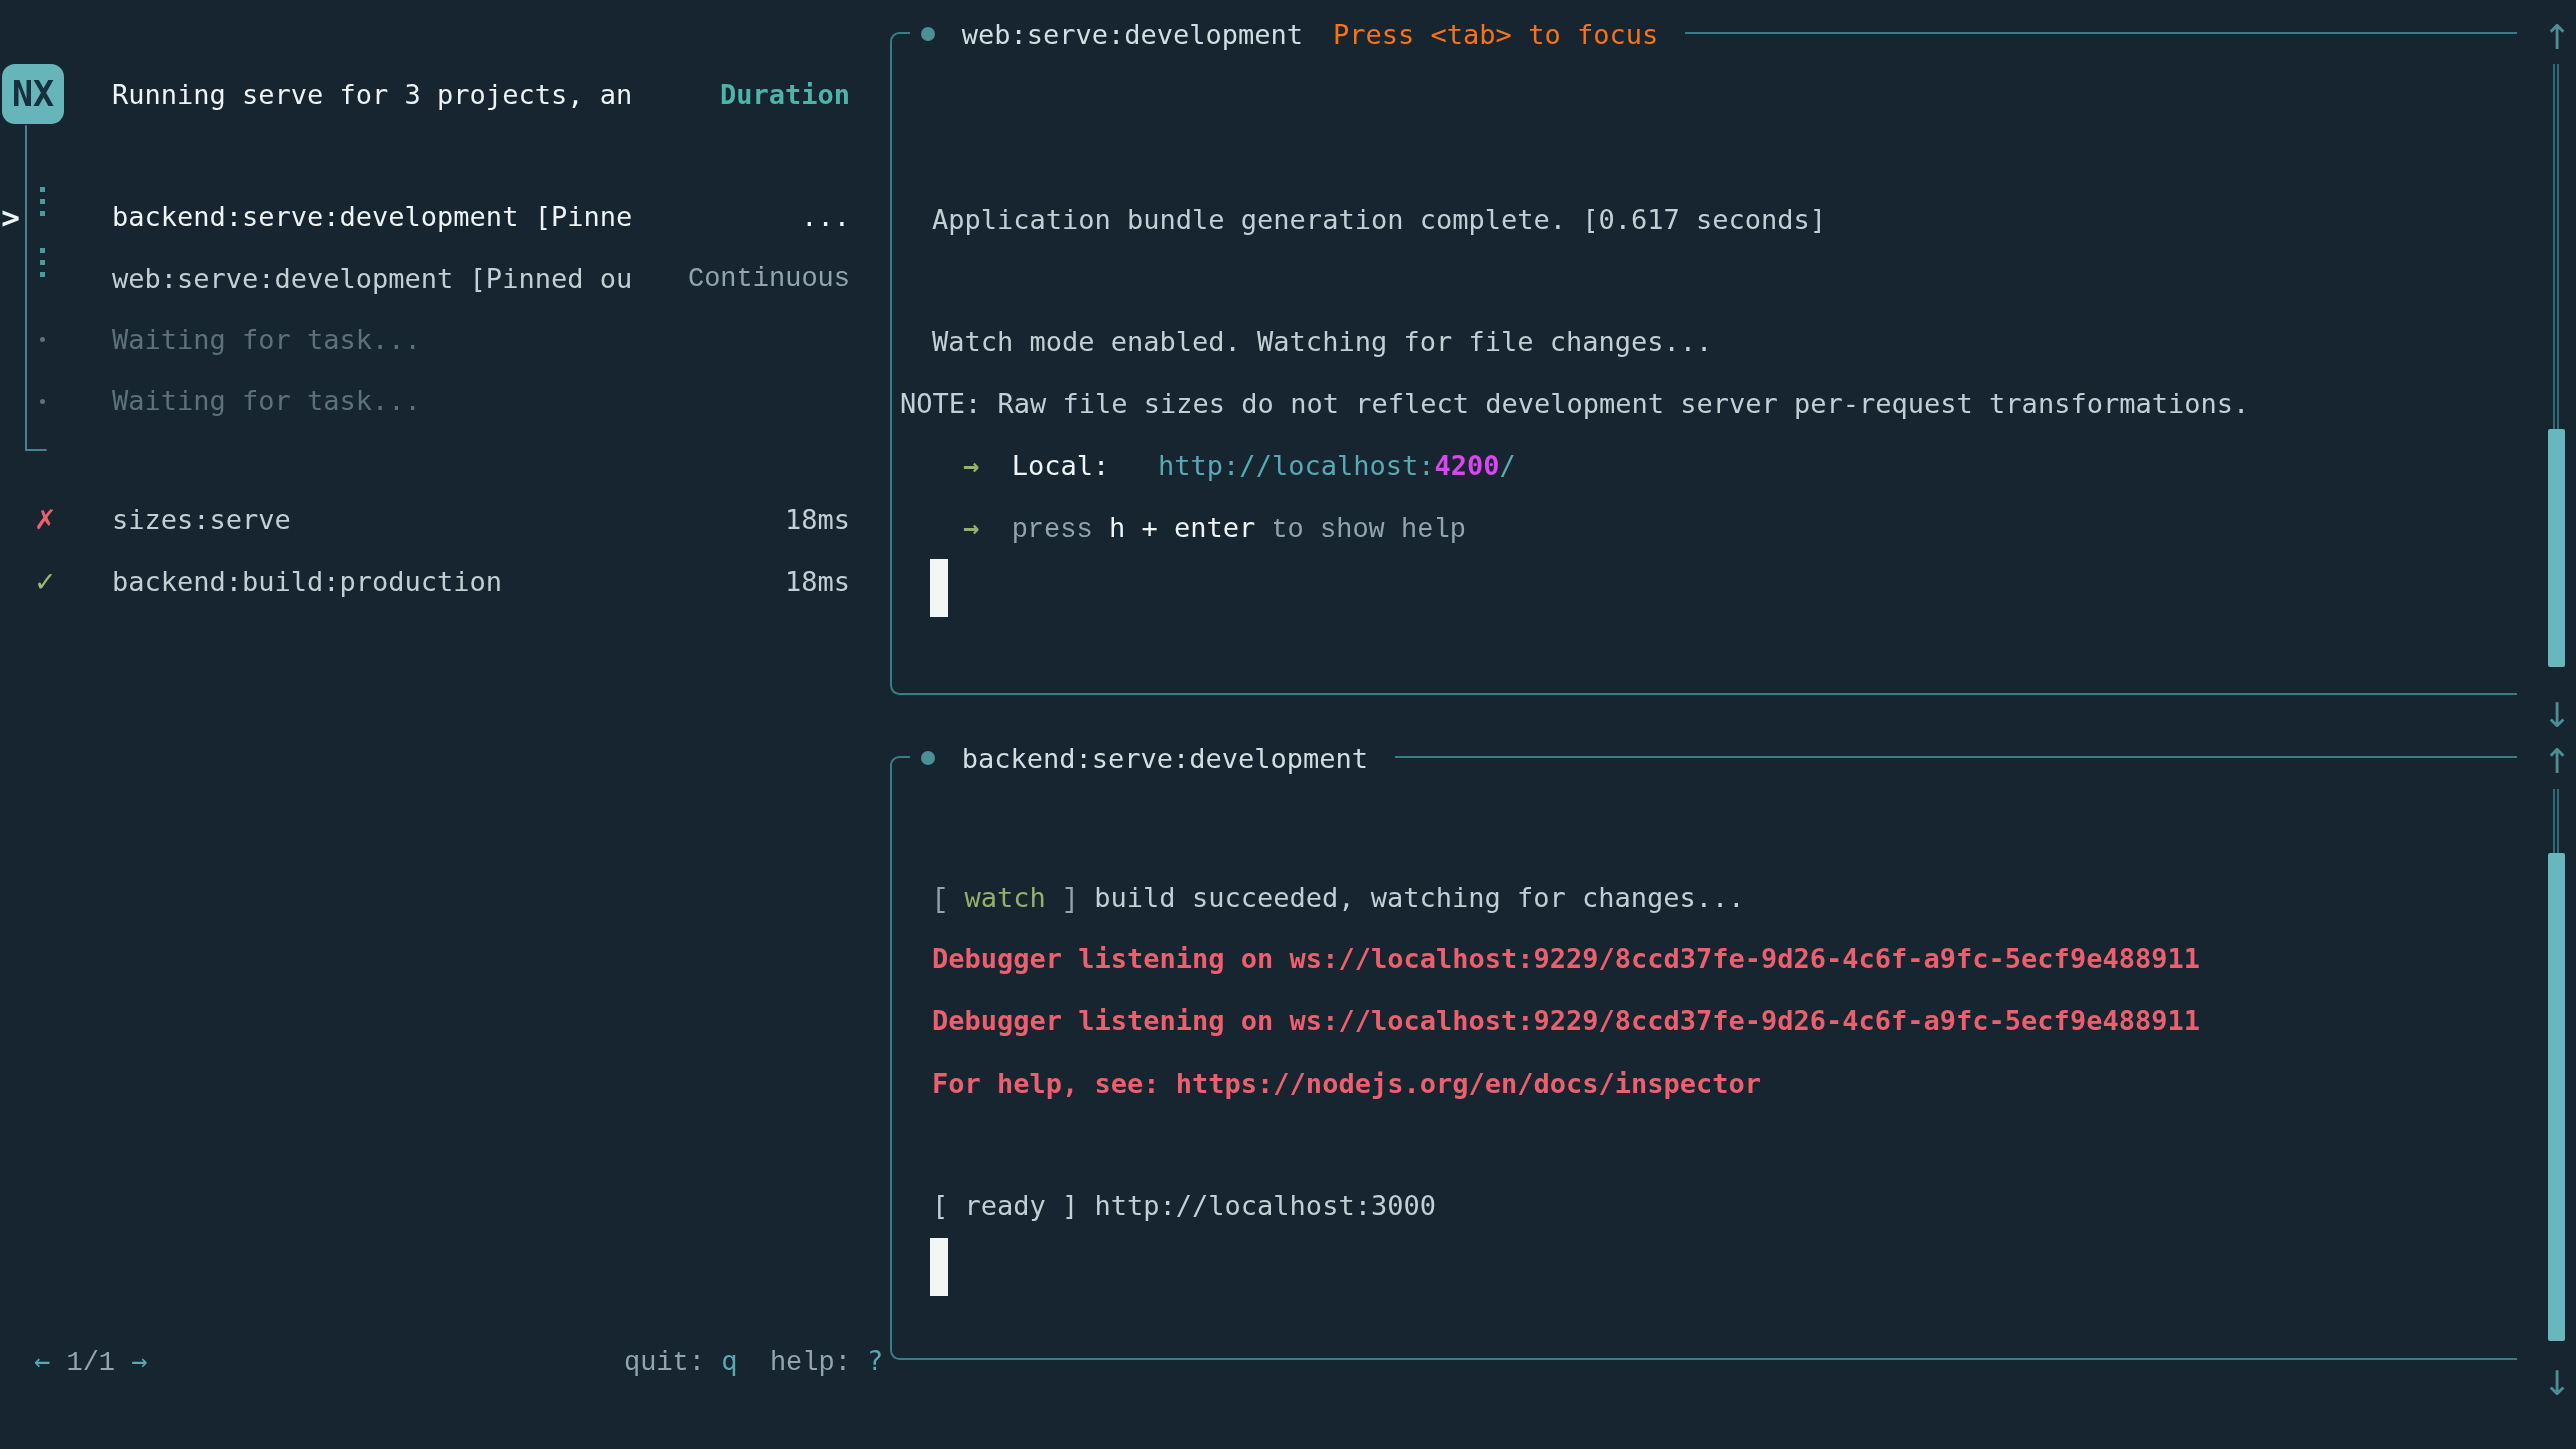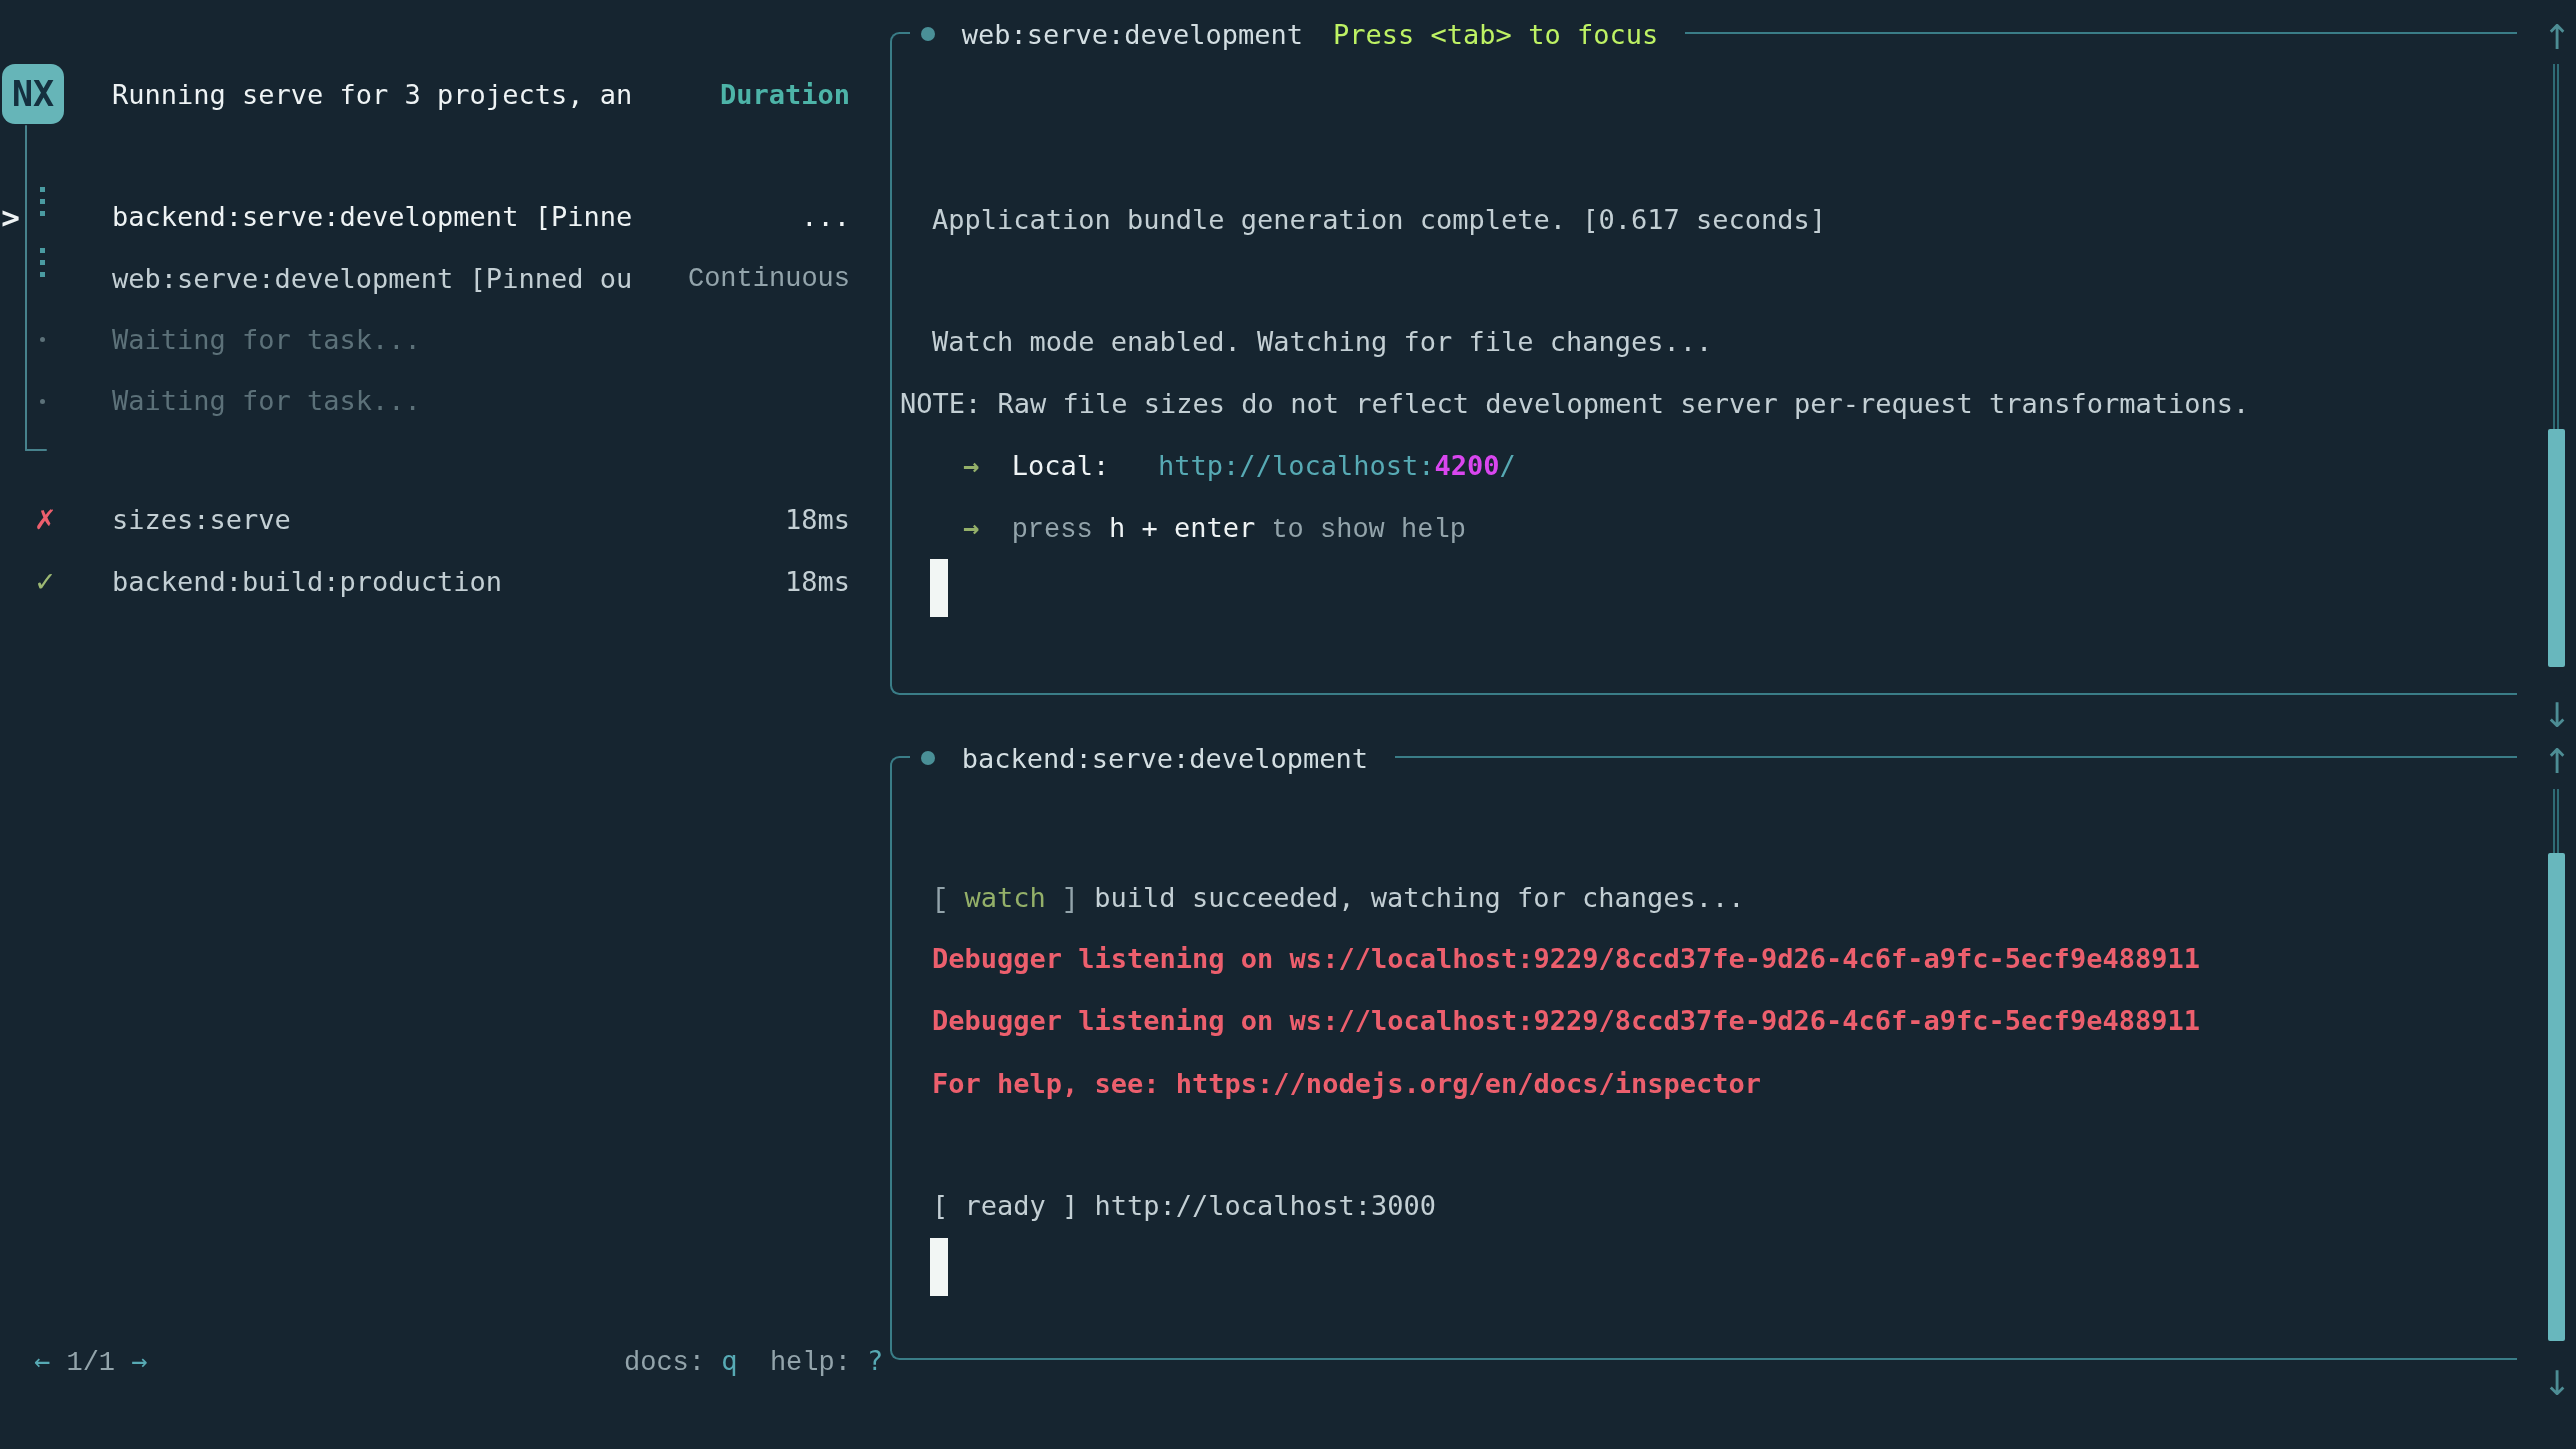--- a/index.html
+++ b/index.html
@@ -13,21 +13,21 @@
     overflow:hidden;
   }
   .abs { position:absolute;border-radius:13px; }
   .line { position:absolute; height:62px; line-height:62px; white-space:pre; }
   .t-light  { color:#c3cfd4; }
   .t-bright { color:#eef3f4; font-weight:normal; }
   .t-dim    { color:#5c7179; }
   .t-gray   { color:#93a4ab;font-family:Liberation Mono, monospace; }
   .t-teal   { color:#57aab4; }
   .t-tealb  { color:#d946ef; font-weight:bold; }
-  .t-tealdim{ color:#bef264; }
+  .t-tealdim{ color:#f97316; }
   .t-green  { color:#4db4a8;font-weight:bold; }
   .t-olive  { color:#94b069; font-weight:bold; }
   .t-red    { color:#ec5f6d; font-weight:bold; }
   .t-check  { color:#9cb873; }
 
   
   .nx-badge {
     left:2px; top:64px; width:62px; height:60px;
     background:#66b5b8; color:#15303f;
     font-weight:bold; font-size:35px;
@@ -117,21 +117,21 @@
 
 <div class="abs status-ico t-red" style="top:489px;">✗</div>
 <div class="line t-light" style="left:112px; top:489px;">sizes:serve</div>
 <div class="line right-col t-light" style="top:489px;">18ms</div>
 
 <div class="abs status-ico t-check" style="top:551px;">✓</div>
 <div class="line t-light" style="left:112px; top:551px;">backend:build:production</div>
 <div class="line right-col t-light" style="top:551px;">18ms</div>
 
 <div class="line" style="left:34px; top:1330px;"><span class="t-teal">←</span><span class="t-gray"> </span><span class="t-gray">1/1</span><span class="t-gray"> </span><span class="t-teal">→</span></div>
-<div class="line" style="left:624px; top:1330px;"><span class="t-gray">docs: </span><span class="t-teal">q</span><span class="t-gray">  help: </span><span class="t-teal">?</span></div>
+<div class="line" style="left:624px; top:1330px;"><span class="t-gray">quit: </span><span class="t-teal">q</span><span class="t-gray">  help: </span><span class="t-teal">?</span></div>
 
 <div class="abs panel" style="left:890px; top:32px; width:1627px; height:663px;"></div>
 
 <div class="panel-head" style="left:910px; top:2px;">
   <span class="bullet"></span>
   <span class="t-light" style="color:#d3dee2;">web:serve:development</span>
   <span class="t-tealdim" style="margin-left:30px;">Press &lt;tab&gt; to focus</span>
 </div>
 
 <div class="line t-light" style="left:932px; top:189px;">Application bundle generation complete. [0.617 seconds]</div>

